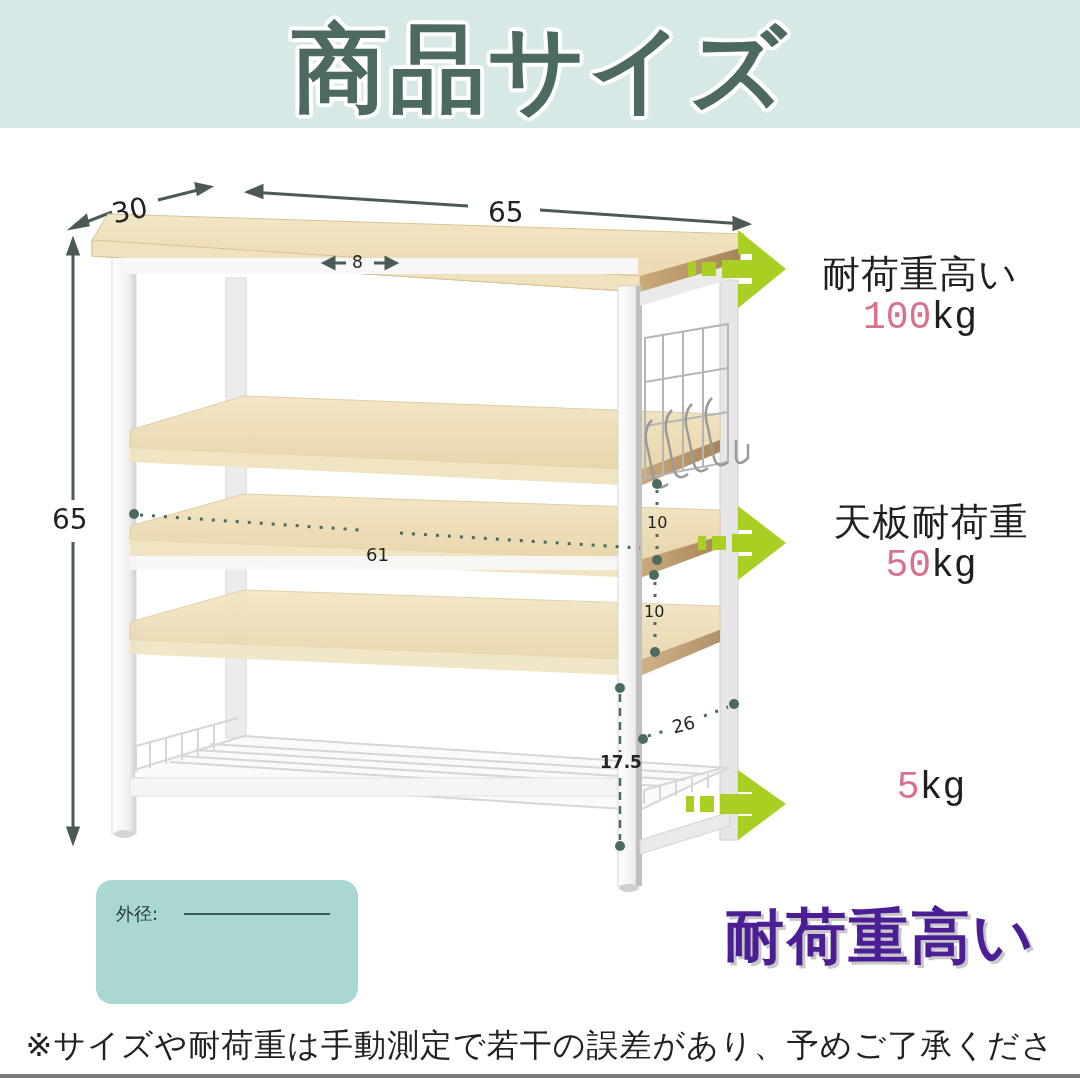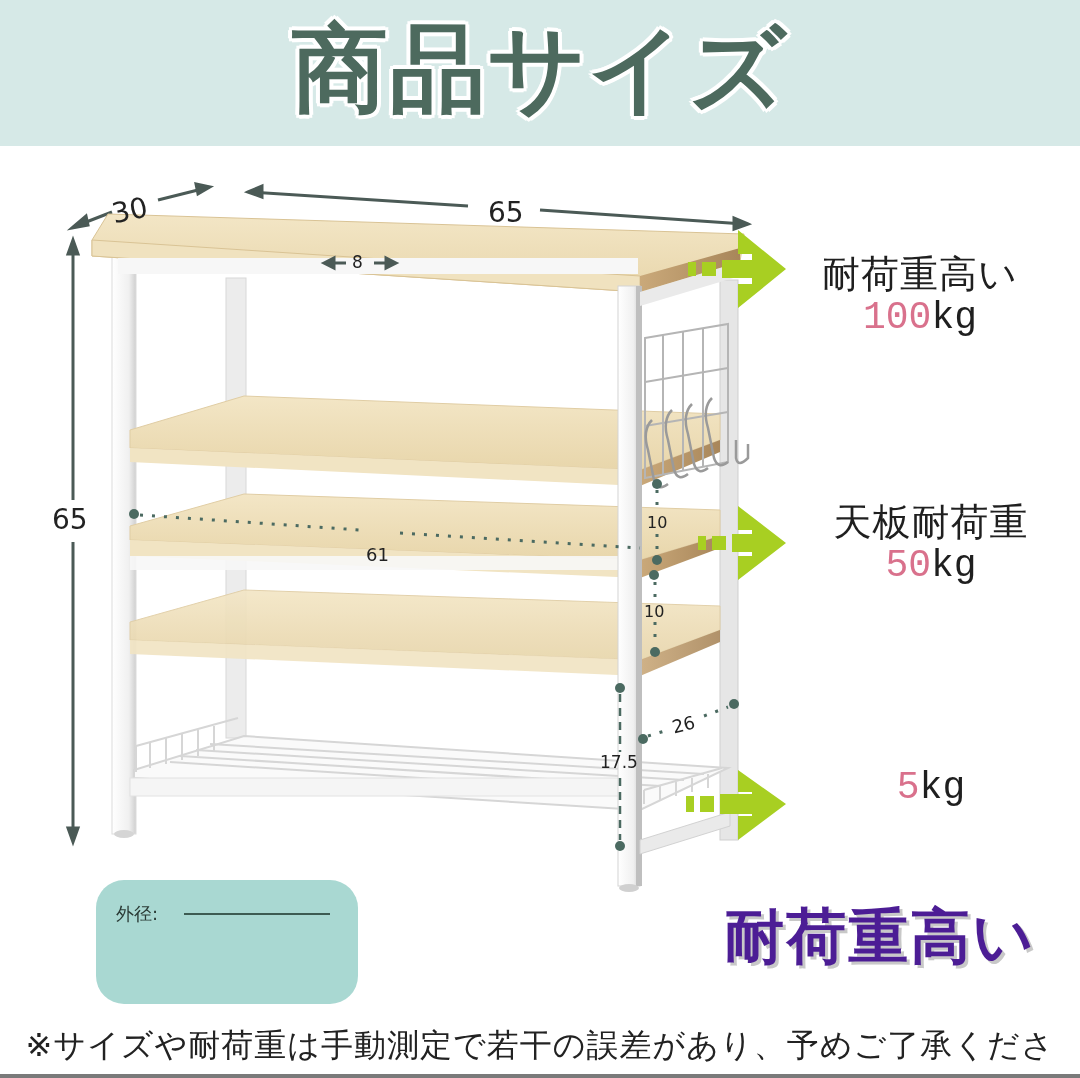--- a/index.html
+++ b/index.html
@@ -1,51 +1,51 @@
 <!DOCTYPE html>
 <html><head>
 <meta charset="utf-8">
 <style>
   * { box-sizing: border-box; margin: 0; padding: 0; }
   html, body { width: 1080px; height: 1078px; background: #ffffff; overflow: hidden; }
   body { position: relative; font-family: "DejaVu Sans", sans-serif; }
 
-  .header { position: absolute; left: 0; top: 0; width: 1080px; height: 146px; background: #d6e9e7; }
+  .header { position: absolute; left: 0; top: 0; width: 1080px; height: 128px; background: #d6e9e7; }
   .header-title {
     position: absolute; left: 0; top: 14px; width: 1080px; text-align: center;
     font-family: "DejaVu Sans", sans-serif; font-weight: bold; font-size: 96px; line-height: 110px;
     color: #4d6a5e; letter-spacing: 2px;
     text-shadow: 3px 3px 0 #fff, -3px -3px 0 #fff, 3px -3px 0 #fff, -3px 3px 0 #fff,
                  0 4px 0 #fff, 0 -4px 0 #fff, 4px 0 0 #fff, -4px 0 0 #fff;
   }
 
   .illus { position: absolute; left: 0; top: 146px; width: 1080px; height: 860px; }
 
   .dim { position: absolute; font-family: "DejaVu Sans", sans-serif; color: #222; }
   .dim-30 { left: 112px; top: 194px; font-size: 28px; transform: rotate(-12deg); }
   .dim-65w { left: 488px; top: 196px; font-size: 28px; }
   .dim-65h { left: 52px; top: 503px; font-size: 28px; }
   .dim-8 { left: 352px; top: 252px; font-size: 17px; }
   .dim-61 { left: 366px; top: 544px; font-size: 18px; }
   .dim-10a { left: 647px; top: 513px; font-size: 16px; }
   .dim-10b { left: 644px; top: 602px; font-size: 16px; }
   .dim-26 { left: 672px; top: 714px; font-size: 18px; transform: rotate(-14deg); }
-  .dim-175 { left: 600px; top: 752px; font-size: 17px; }
+  .dim-175 { left: 600px; top: 752px; font-size: 17px; font-weight: bold; }
 
   .load { position: absolute; text-align: center; font-family: "DejaVu Sans", sans-serif; color: #1f1f1f; }
   .load-title { font-size: 38px; line-height: 44px; letter-spacing: 1px; white-space: nowrap; }
   .load-value { font-size: 38px; line-height: 44px; font-family: Liberation Mono, monospace; }
   .load-num { color: #d9718c; }
   .load-1 { left: 800px; top: 252px; width: 240px; }
   .load-2 { left: 796px; top: 500px; width: 270px; }
   .load-3 { left: 796px; top: 766px; width: 270px; }
 
   .legend {
     position: absolute; left: 96px; top: 880px; width: 262px; height: 124px;
-    background: #a9d8d2; border-radius: 28px;
+    background: #a9d8d2; border-radius: 16px;
   }
   .legend-row { position: absolute; left: 20px; display: flex; align-items: center; }
   .legend-row.r1 { top: 22px; }
   .legend-row.r2 { top: 70px; }
   .legend-label { font-size: 18px; color: #2a3a35; width: 68px; }
   .legend-solid { width: 146px; height: 2px; background: #3d5b52; }
   .legend-dotted { position: relative; width: 146px; height: 10px; }
   .legend-dotted .line { position: absolute; left: 6px; right: 6px; top: 4px; border-top: 2px dashed #3d5b52; }
   .legend-dotted .dot { position: absolute; top: 0; width: 10px; height: 10px; border-radius: 50%; background: #3d5b52; }
   .legend-dotted .dot.l { left: 0; }

